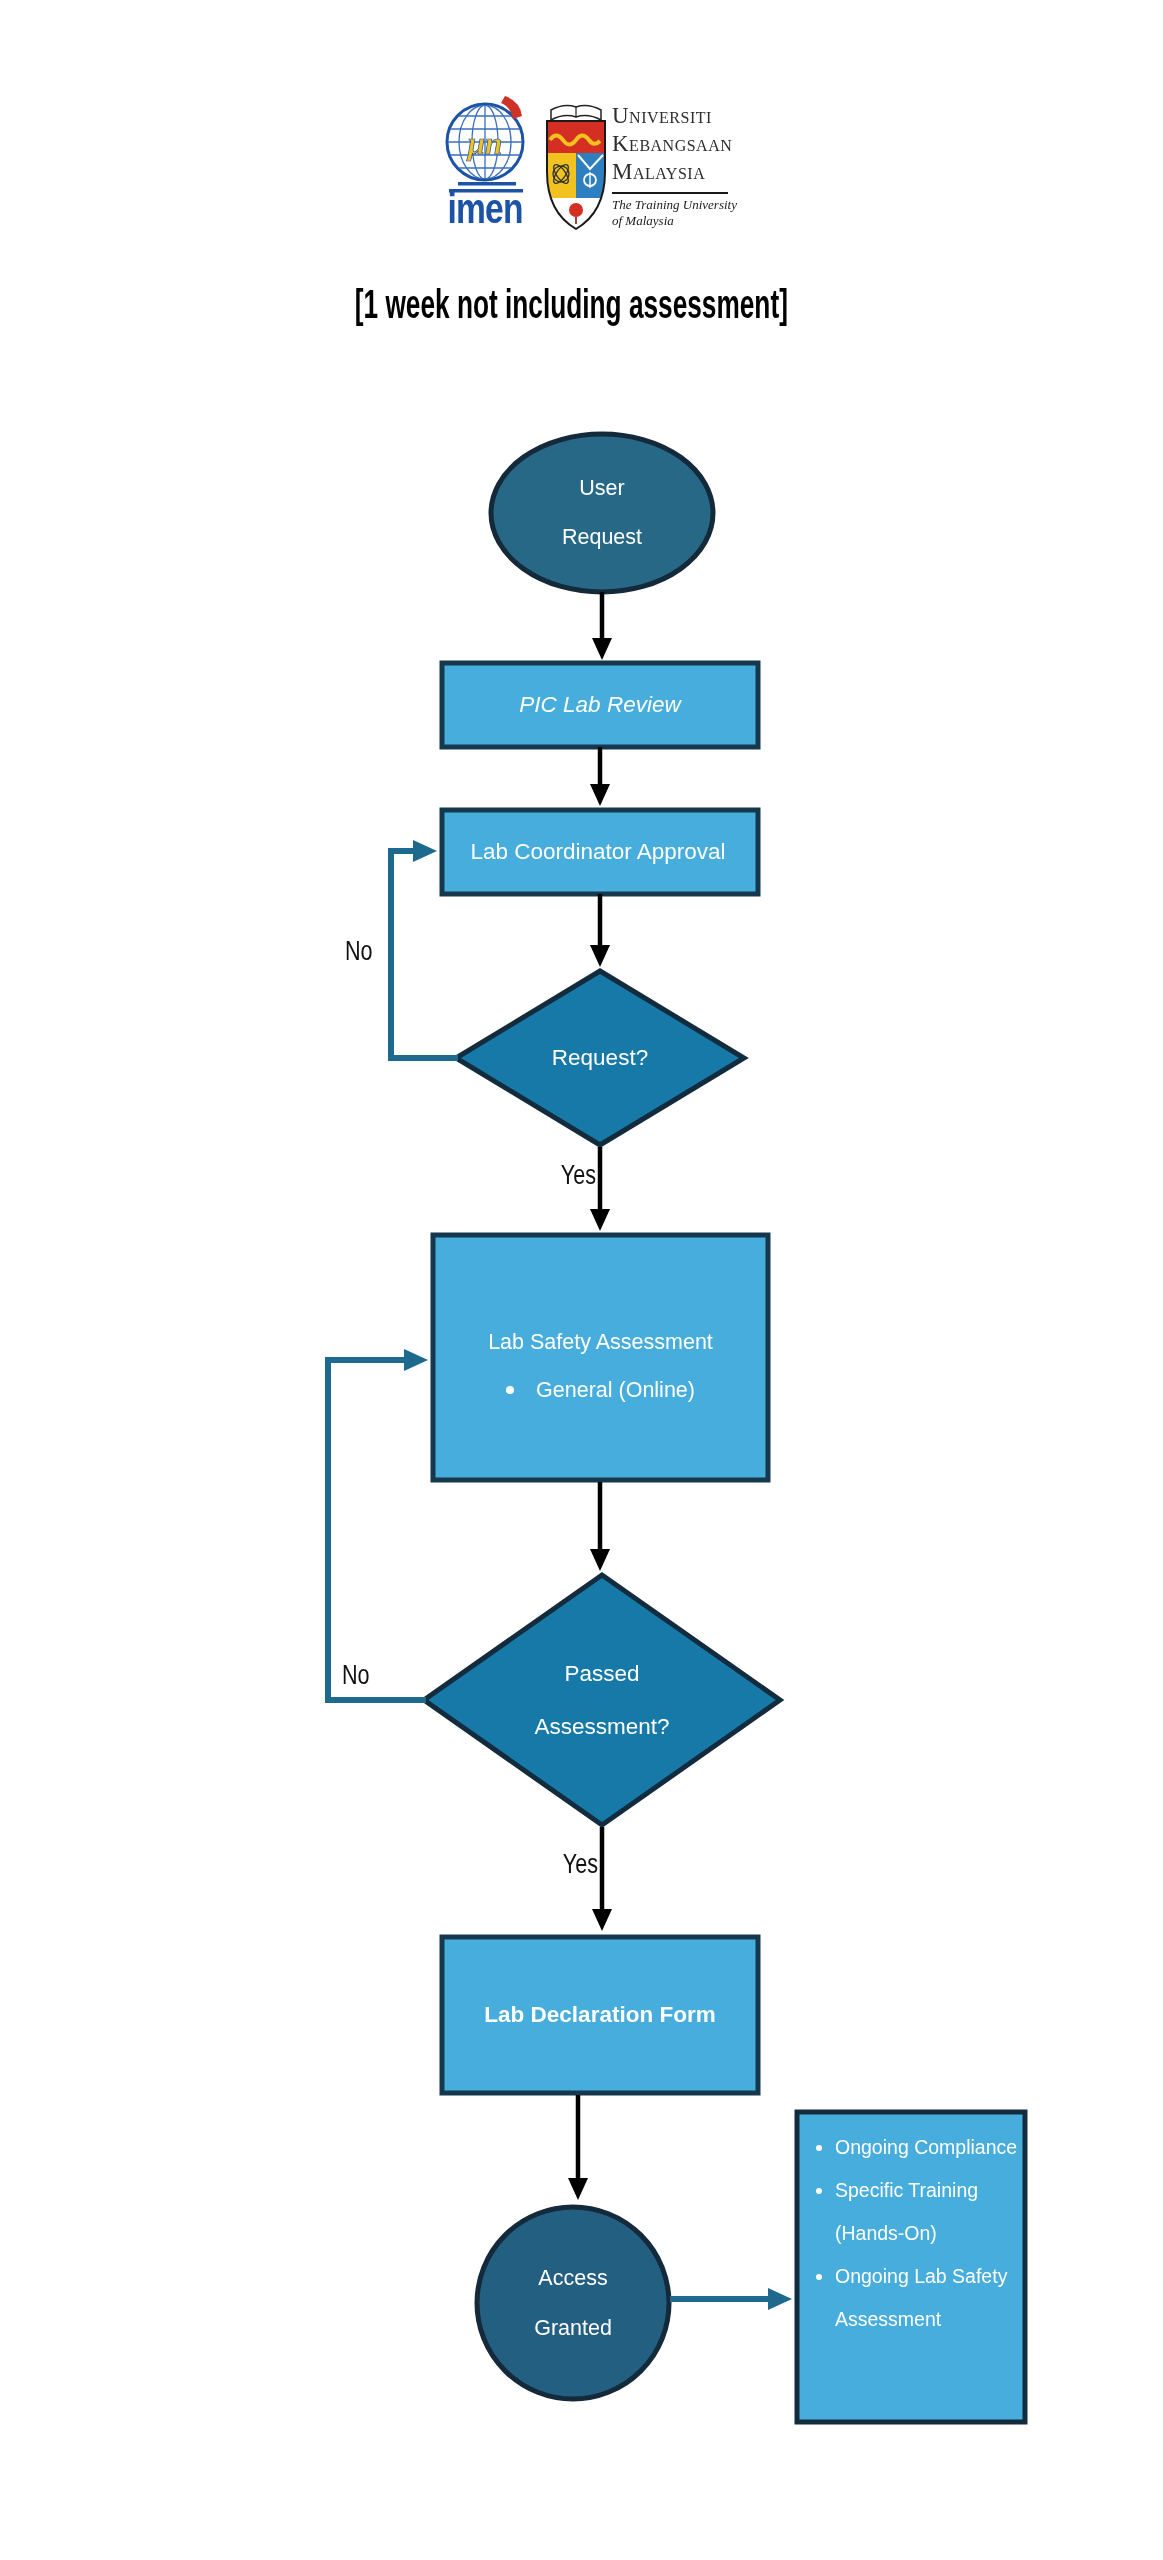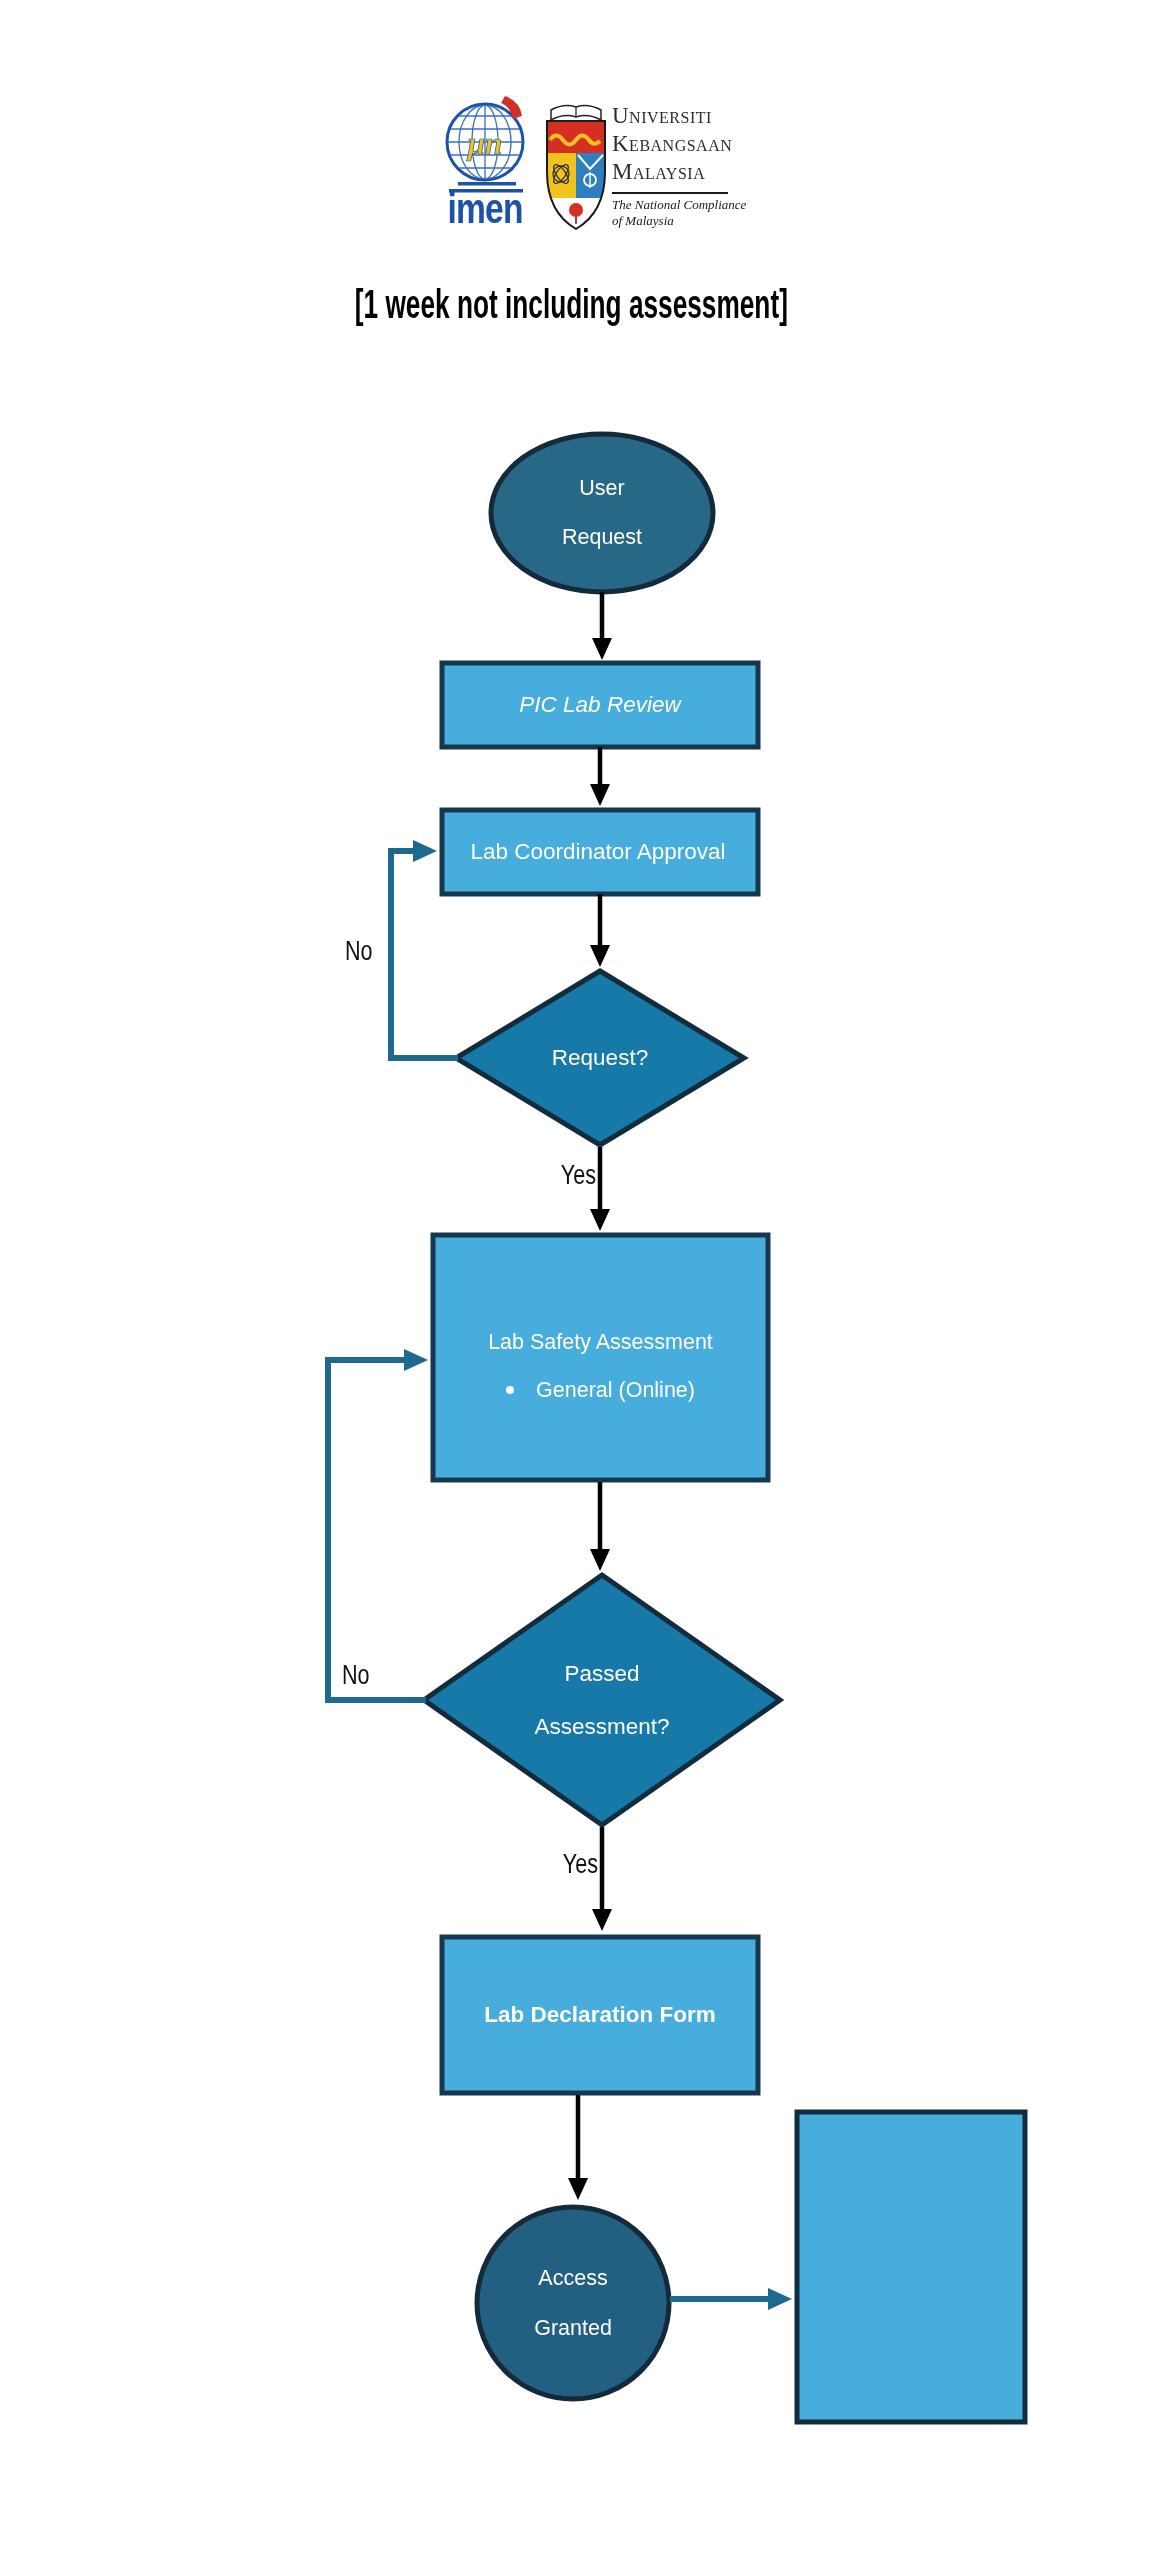--- a/index.html
+++ b/index.html
@@ -143,21 +143,21 @@
     </g>
   </svg>
 
   <div class="univ-wordmark">
     <div>Universiti</div>
     <div>Kebangsaan</div>
     <div>Malaysia</div>
   </div>
   <div class="univ-divider"></div>
   <div class="univ-tagline">
-    <div>The National Compliance</div>
+    <div>The Training University</div>
     <div>of Malaysia</div>
   </div>
   <div class="imen-wordmark">imen</div>
 
   <div class="title-block">
     <div class="title-line"><span>[1 week not including assessment]</span></div>
   </div>
 
   <div class="node-label lbl-user">
     <div>User</div>
@@ -188,14 +188,21 @@
   <div class="node-label lbl-access">
     <div>Access</div>
     <div>Granted</div>
   </div>
 
   <div class="edge-label edge-left no1">No</div>
   <div class="edge-label edge-right yes1">Yes</div>
   <div class="edge-label edge-left no2">No</div>
   <div class="edge-label edge-right yes2">Yes</div>
 
+  <div class="side-box-text">
+    <ul>
+      <li>Ongoing Compliance</li>
+      <li>Specific Training (Hands-On)</li>
+      <li>Ongoing Lab Safety Assessment</li>
+    </ul>
+  </div>
 
 </div>
 
 </body></html>

